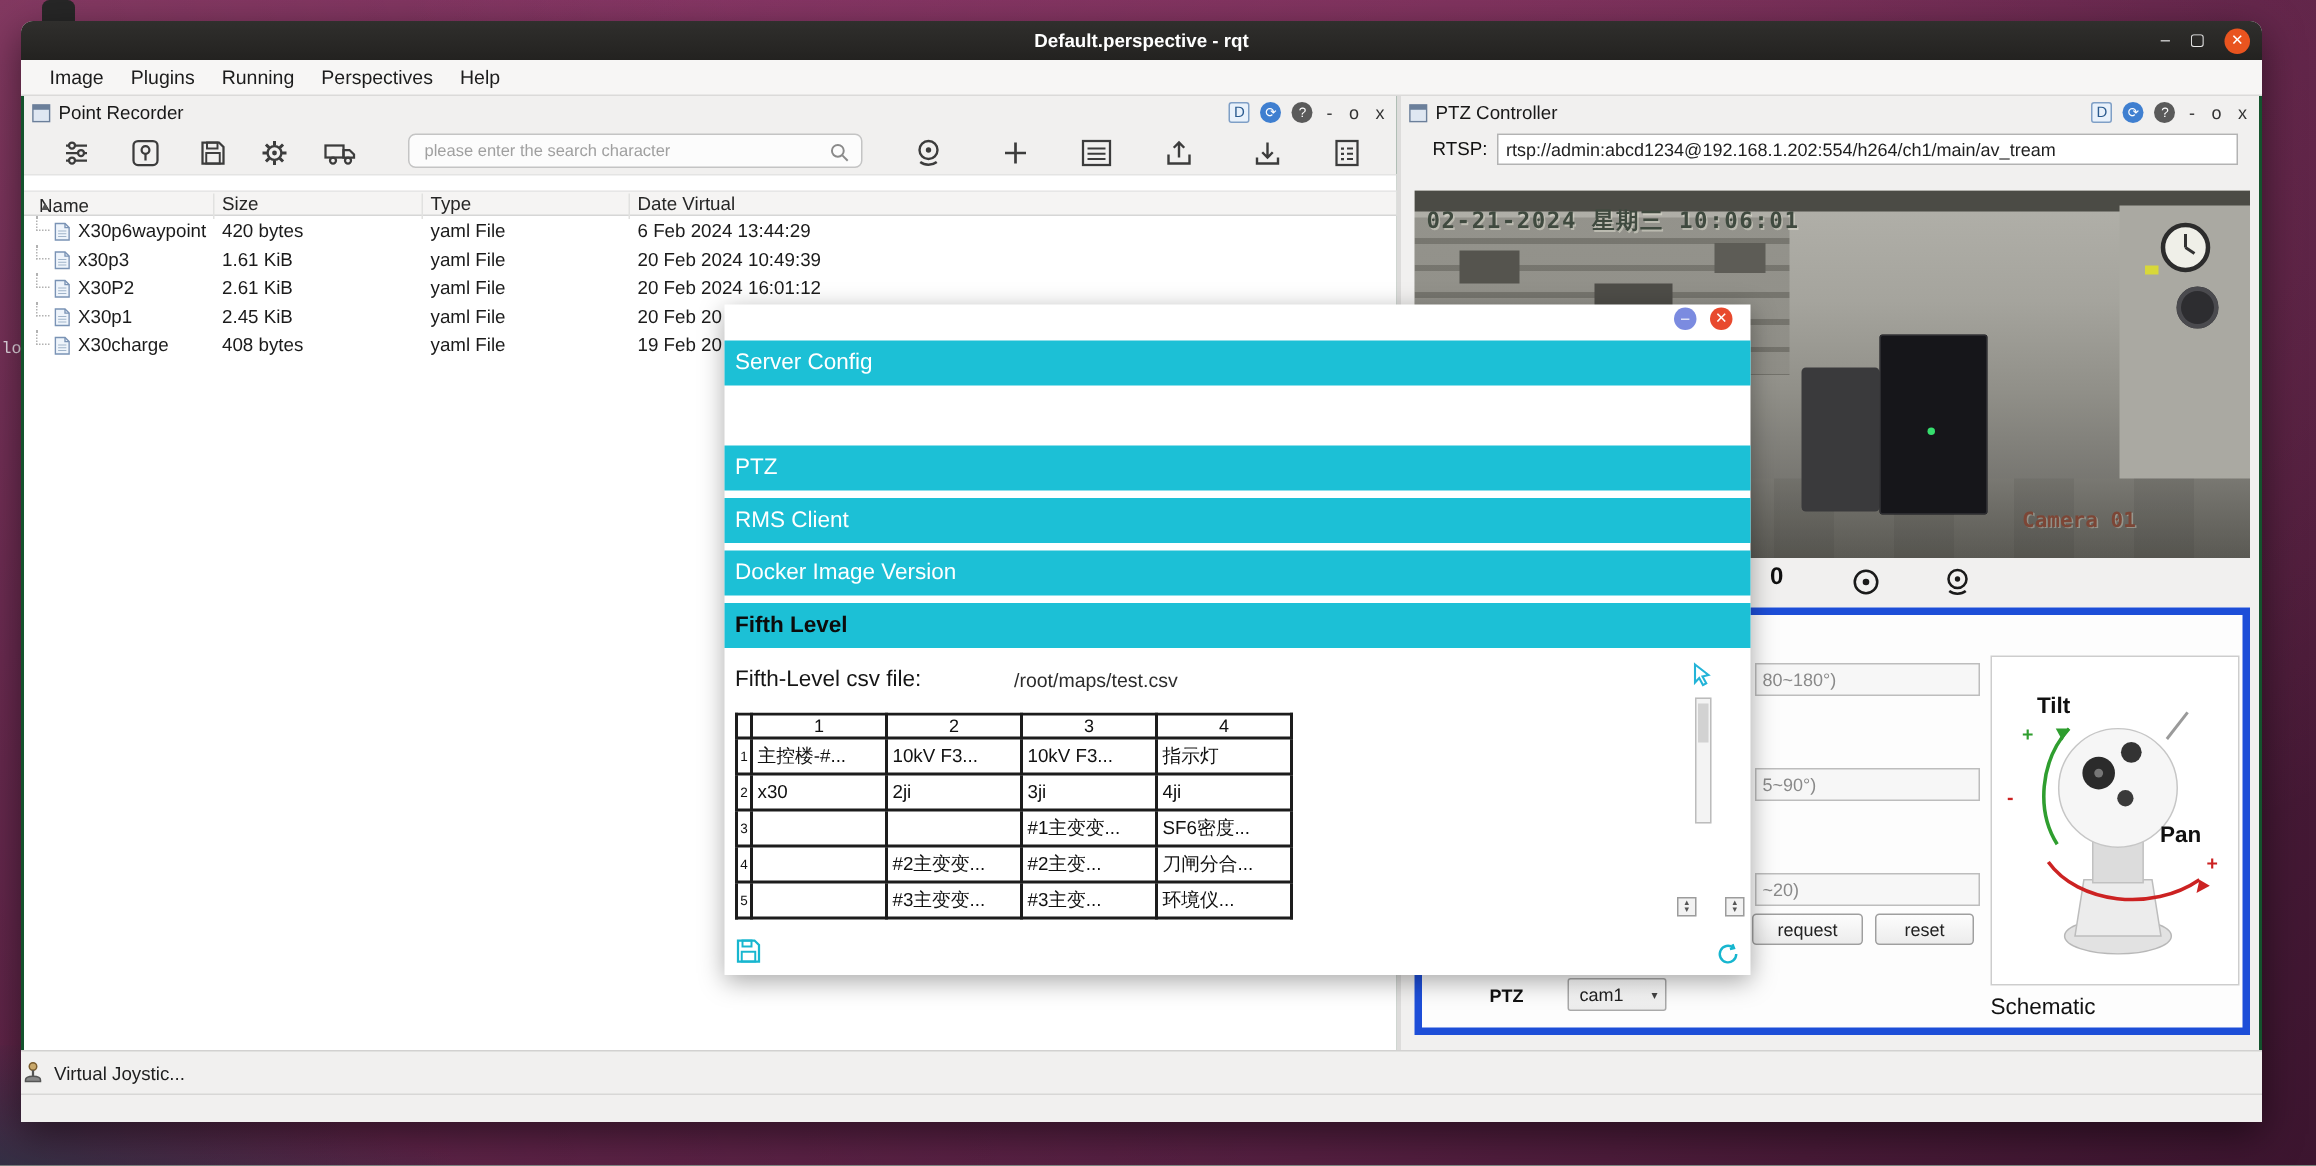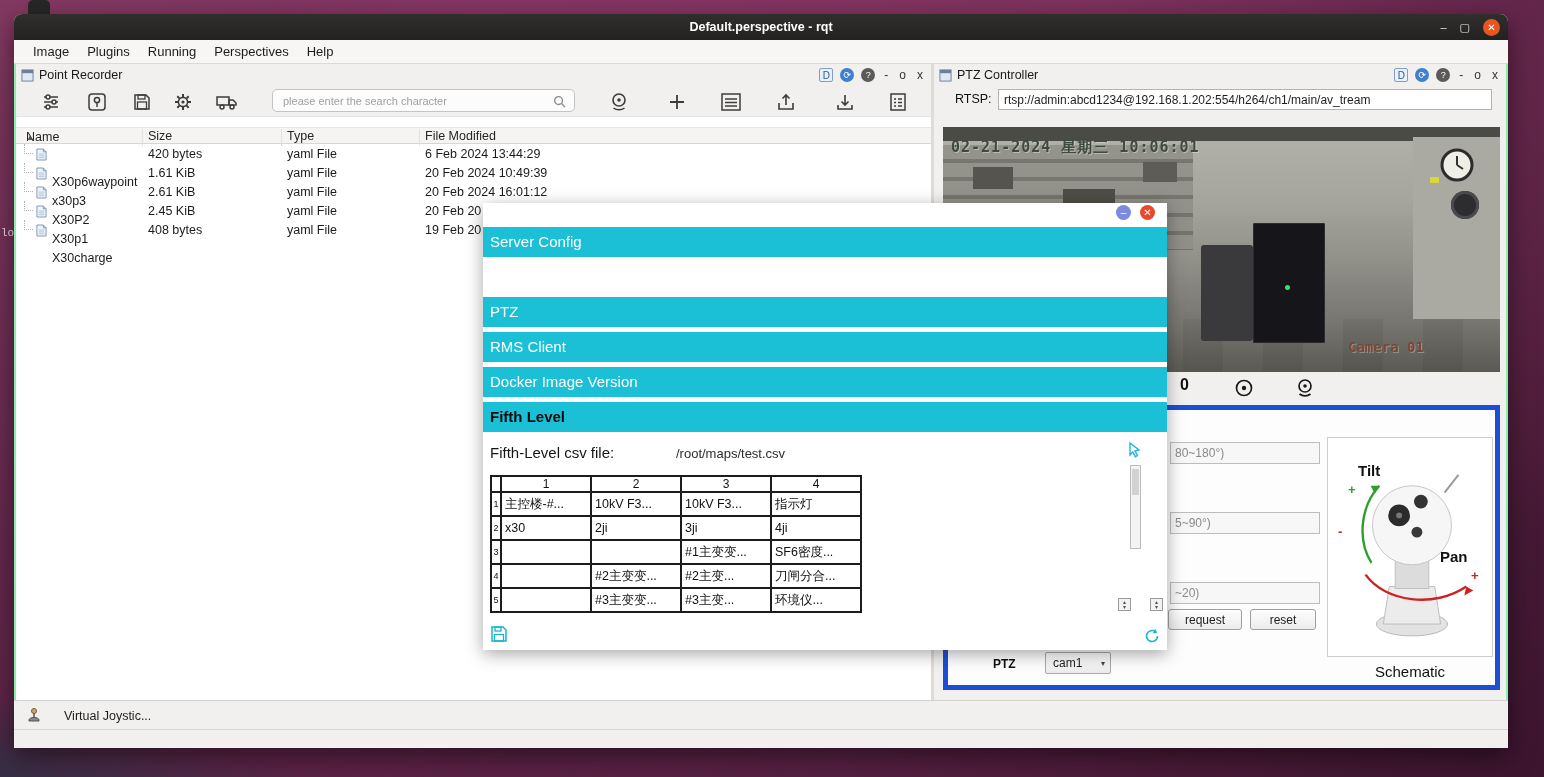--- a/index.html
+++ b/index.html
@@ -22,21 +22,21 @@
   .titlebar .title{color:#fff;font-weight:bold;font-size:12.5px;}
   .win-controls{position:absolute;right:8px;top:0;height:26px;display:flex;align-items:center;gap:13px;}
   .wc{color:#e9e9e9;font-size:11px;line-height:1;}
   .wc-close{width:17px;height:17px;border-radius:50%;background:#e9541f;color:#fff;font-size:10px;
     display:flex;align-items:center;justify-content:center;}
 
   .menubar{height:24px;background:#f7f6f5;border-bottom:1px solid #dbdad9;display:flex;align-items:center;
     padding-left:10px;font-size:13px;color:#1c1c1c;}
   .menu-item{padding:2px 9px;}
 
-  .dock{position:absolute;left:0;top:50px;width:1494px;height:636px;background:#86efac;text-decoration:underline;}
+  .dock{position:absolute;left:0;top:50px;width:1494px;height:636px;background:#14532d;text-decoration:underline;}
   .panel{position:absolute;top:0;height:636px;background:#f1f0ef;}
   #panel-pr{left:2px;width:915px;}
   #panel-ptz{left:920px;width:572px;}
   .splitter{position:absolute;left:917px;top:0;width:3px;height:636px;background:#dddcdb;}
 
   .panel-titlebar{position:relative;height:22px;display:flex;align-items:center;padding:0 5px;font-size:12.5px;color:#181818;}
   .pt-title{margin-left:5px;}
   .pt-cluster{position:absolute;right:6px;top:0;height:22px;display:flex;align-items:center;gap:7px;}
   .badge-d{width:14px;height:14px;border:1px solid #7f9fc6;background:#e8f1fb;color:#2b5b8f;font-size:10px;
     display:flex;align-items:center;justify-content:center;border-radius:2px;}
@@ -59,21 +59,21 @@
 
   .pr-view{position:absolute;left:0;top:52px;width:100%;height:584px;background:#ffffff;border-top:1px solid #e4e4e3;}
   .pr-header{position:absolute;left:0;top:10px;width:100%;height:17px;background:#f5f4f3;
     border-top:1px solid #e6e6e6;border-bottom:1px solid #d6d6d6;font-size:12.5px;color:#262626;}
   .pr-header span{position:absolute;top:1px;line-height:15px;}
   .hsep{position:absolute;top:0;width:1px;height:17px;background:#e1e1e0;}
   .sort-arrow{font-size:8px;color:#555;}
   .pr-rows{position:absolute;left:0;top:28px;width:100%;}
   .pr-row{position:relative;height:19px;font-size:12.5px;color:#1b1b1b;}
   .pr-row .stub{position:absolute;left:8px;top:-1px;width:9px;height:10px;border-left:1px dotted #b2b2b2;border-bottom:1px dotted #b2b2b2;}
-  .pr-row .cname{position:absolute;left:36px;line-height:19px;margin-top:28px;}
+  .pr-row .cname{position:absolute;left:36px;line-height:19px;}
   .pr-row .csize{position:absolute;left:132px;line-height:19px;}
   .pr-row .ctype{position:absolute;left:271px;line-height:19px;}
   .pr-row .cdate{position:absolute;left:409px;line-height:19px;white-space:nowrap;}
   .file-ico{position:absolute;left:20px;top:3px;width:11px;height:13px;}
 
   
   .rtsp-label{position:absolute;left:21px;top:28px;font-size:12.5px;color:#111;}
   .rtsp-input{position:absolute;left:64px;top:25px;width:494px;height:21px;border:1px solid #b3b3b3;background:#fff;
     font-size:12px;color:#1f1f1f;padding:0 5px;font-family:"Liberation Sans",sans-serif;}
 
@@ -105,27 +105,27 @@
   .groupbox{position:absolute;left:9px;top:341px;width:557px;height:285px;background:#fdfdfd;border:5px solid #1d4ed8;}
   .range-field{position:absolute;left:222px;width:150px;height:22px;border:1px solid #bdbdbd;background:#f7f7f7;
     color:#8a8a8a;font-size:12px;line-height:20px;padding-left:4px;overflow:hidden;white-space:nowrap;}
   .btn{position:absolute;height:21px;border:1px solid #9f9f9f;border-radius:3px;background:linear-gradient(#fdfdfd,#ececec);
     font-size:12px;color:#222;display:flex;align-items:center;justify-content:center;}
   .ptz-lab{position:absolute;left:45px;top:247px;font-weight:bold;font-size:12px;color:#111;}
   .combo{position:absolute;left:97px;top:242px;width:66px;height:22px;border:1px solid #a9a9a9;border-radius:2px;
     background:linear-gradient(#ffffff,#ececec);font-size:12px;color:#222;display:flex;align-items:center;padding-left:7px;}
   .combo-arrow{position:absolute;right:5px;font-size:8px;color:#444;}
   .schem-box{position:absolute;left:379px;top:27px;width:166px;height:220px;background:#fff;border:1px solid #cdcdcd;}
-  .schem-caption{position:absolute;left:379px;top:253px;width:166px;text-align:center;font-size:15px;color:#111;}
+  .schem-caption{position:absolute;left:379px;top:253px;width:166px;font-size:15px;color:#111;}
   .schem-lab{position:absolute;font-weight:bold;font-size:15px;color:#111;}
   .mark{position:absolute;font-weight:bold;font-size:13px;}
 
   
   .statusbar{position:absolute;left:0;top:686px;width:1494px;height:48px;background:#f1f0ef;border-top:1px solid #d2d1d0;}
-  .sb-item{position:absolute;left:12px;top:5px;display:flex;align-items:center;gap:22px;font-size:12.5px;color:#1e1e1e;height:20px;}
+  .sb-item{position:absolute;left:0;top:5px;display:flex;align-items:center;gap:6px;font-size:12.5px;color:#1e1e1e;height:20px;}
   .sb-line{position:absolute;left:0;top:28px;width:100%;border-top:1px solid #d8d7d6;}
 
   
   .dialog{position:absolute;left:483px;top:203px;width:684px;height:447px;background:#ffffff;
     box-shadow:0 4px 16px rgba(0,0,0,0.35);z-index:40;}
   .dlg-circle{position:absolute;width:15px;height:15px;border-radius:50%;color:#fff;font-size:10px;line-height:1;
     display:flex;align-items:center;justify-content:center;}
   .dlg-min{left:633px;top:2px;background:#7b8be0;}
   .dlg-close{left:657px;top:2px;background:#e8492e;}
   .acc-bar{position:absolute;left:0;width:684px;height:30px;background:#1cc0d6;color:#fff;font-size:15px;
@@ -282,21 +282,21 @@
         </div>
 
         <div class="pr-view">
           <div class="pr-header">
             <span style="left:10px">
                 <span>Name</span> 
                 <span class="sort-arrow">▲</span>
               </span>
             <span style="left:132px">Size</span>
             <span style="left:271px">Type</span>
-            <span style="left:409px">File Modified</span>
+            <span style="left:409px">Date Virtual</span>
             <span class="hsep" style="left:126px"></span>
               <span class="hsep" style="left:265px"></span>
               <span class="hsep" style="left:403px"></span>
           </div>
           <div class="pr-rows">
             <div class="pr-row">
               <span class="stub"></span>
               <span class="file-ico"><svg width="11" height="13" viewBox="0 0 12 14">
                     <path d="M1 1h7l3 3v9H1z" fill="#eef4fb" stroke="#7a93b5"></path>
                     <path d="M8 1v3h3" fill="none" stroke="#7a93b5"></path>

